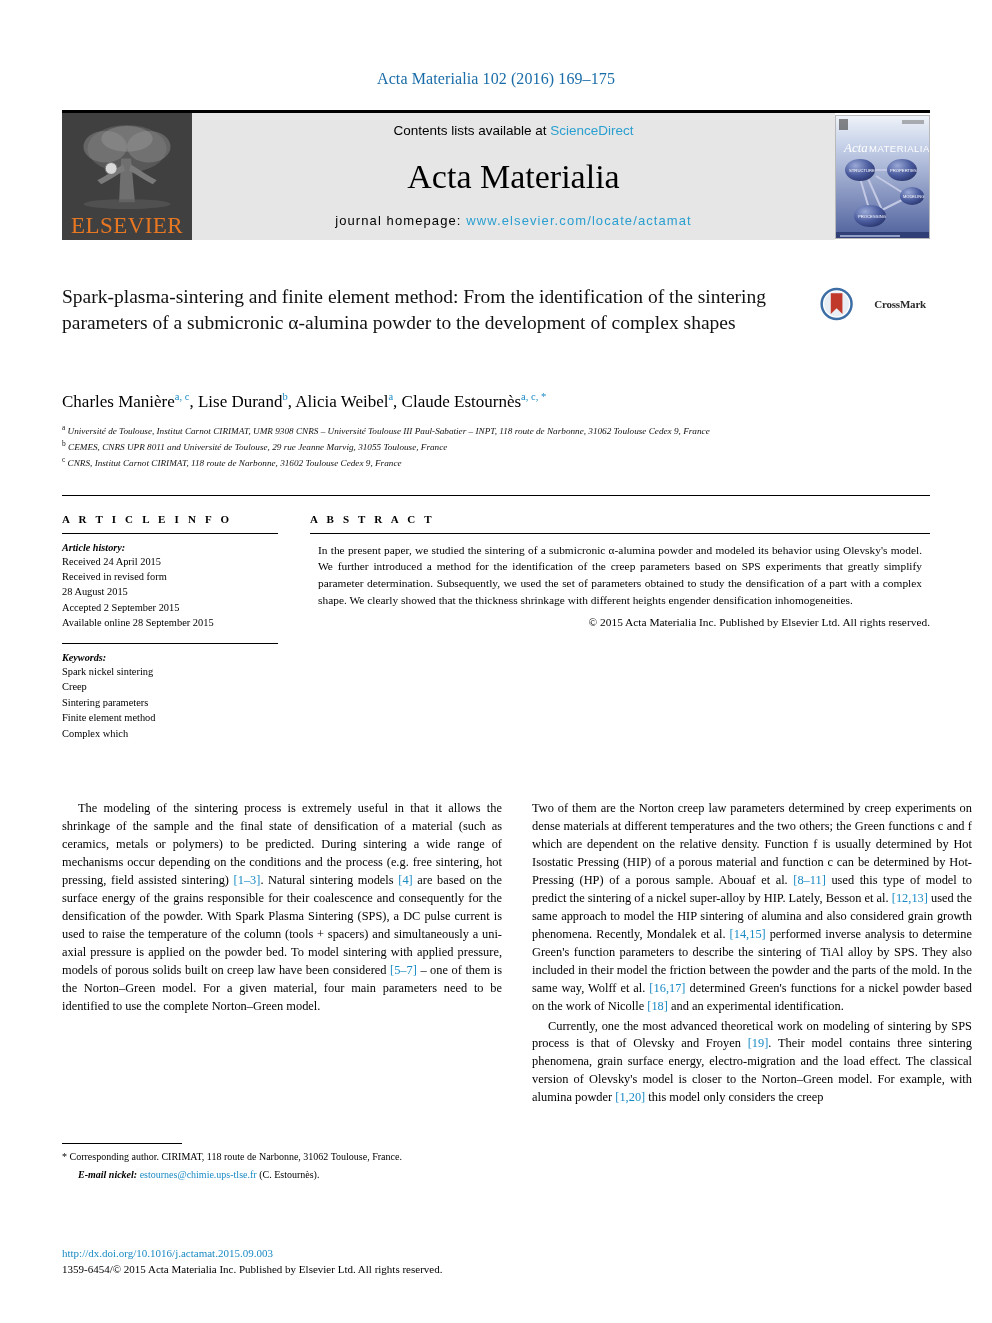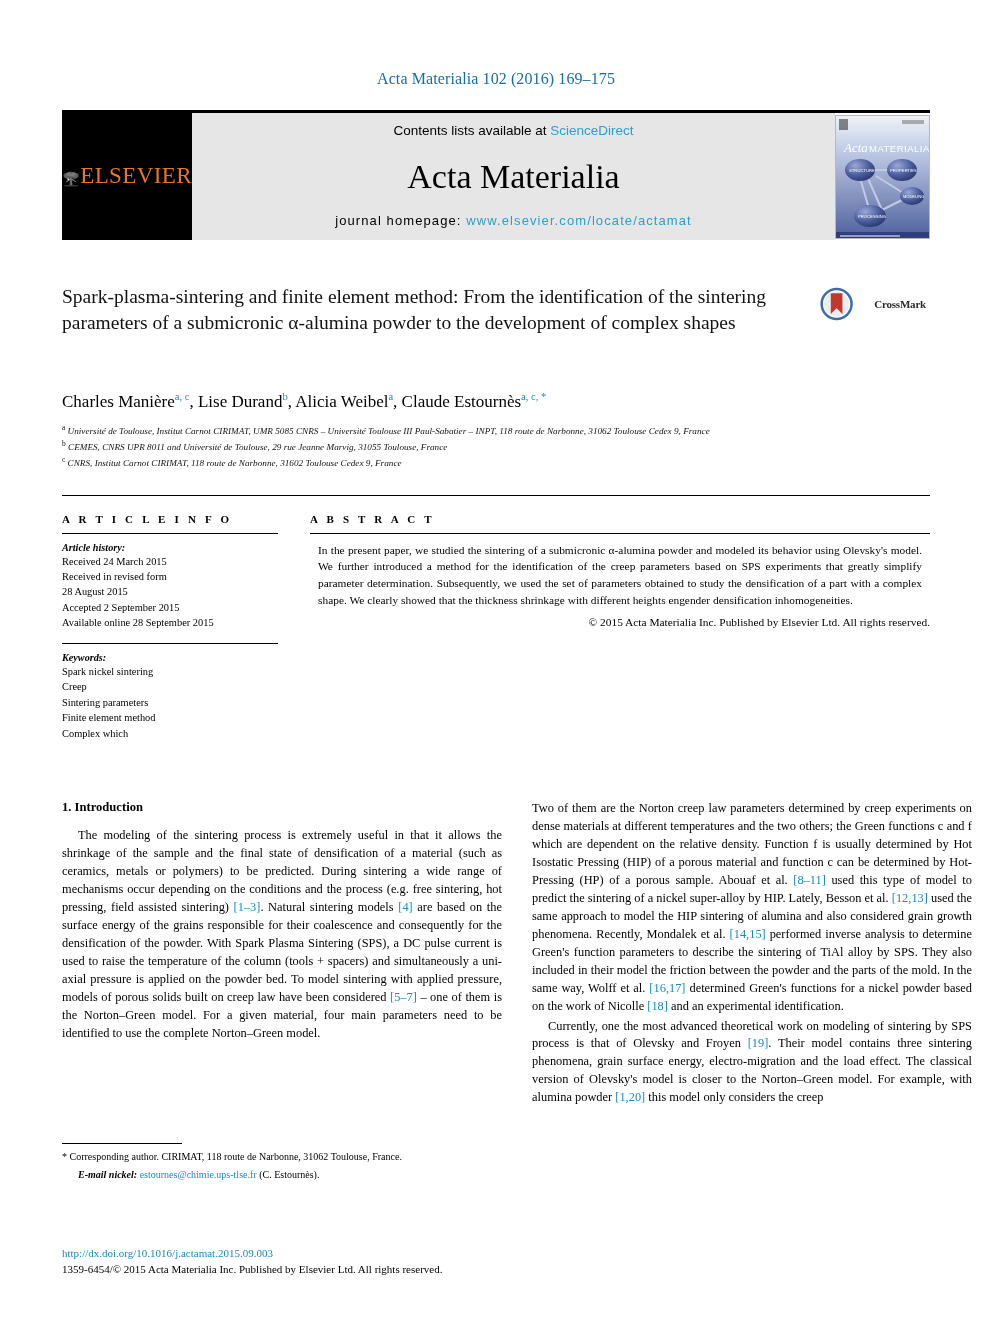--- a/index.html
+++ b/index.html
@@ -40,22 +40,23 @@
     border-top: 3px solid #000;
     position: relative;
     height: 130px;
     display: flex;
     align-items: stretch;
   }
   .elsevier-block {
     width: 130px;
     flex: 0 0 130px;
     position: relative;
-    background: #000000;
-    display: flex;
+    background: #404040;
+    display: flex;
+    flex-direction: column;
     justify-content: flex-end;
     align-items: center;
     padding-bottom: 2px;
   }
   .elsevier-tree {
     width: 104px;
     height: 96px;
     margin-top: 6px;
   }
   .elsevier-word {
@@ -401,32 +402,32 @@
       </svg>
       <span class="crossmark-word">CrossMark</span>
     </div>
   </div>
 
   <div class="authors">
     <span>Charles Manière</span><sup>a, c</sup><span>, </span><span>Lise Durand</span><sup>b</sup><span>, </span><span>Alicia Weibel</span><sup>a</sup><span>, </span><span>Claude Estournès</span><sup>a, c, *</sup>
   </div>
 
   <div class="affiliations">
-    <div><span class="lbl">a</span> <span>Université de Toulouse, Institut Carnot CIRIMAT, UMR 5085 CNRS – Université Toulouse III Paul-Sabatier – INPT, 118 route de Narbonne, 31062 Toulouse Cedex 9, France</span></div>
+    <div><span class="lbl">a</span> <span>Université de Toulouse, Institut Carnot CIRIMAT, UMR 9308 CNRS – Université Toulouse III Paul-Sabatier – INPT, 118 route de Narbonne, 31062 Toulouse Cedex 9, France</span></div>
     <div><span class="lbl">b</span> <span>CEMES, CNRS UPR 8011 and Université de Toulouse, 29 rue Jeanne Marvig, 31055 Toulouse, France</span></div>
     <div><span class="lbl">c</span> <span>CNRS, Institut Carnot CIRIMAT, 118 route de Narbonne, 31602 Toulouse Cedex 9, France</span></div>
   </div>
 
   <div class="info-abstract">
 
     <div class="info-col">
       <div class="section-caps">A R T I C L E  I N F O</div>
       <div class="rule-strong"></div>
       <div class="info-head">Article history:</div>
-      <div class="info-line">Received 24 March 2015</div>
+      <div class="info-line">Received 24 April 2015</div>
       <div class="info-line">Received in revised form</div>
       <div class="info-line">28 August 2015</div>
       <div class="info-line">Accepted 2 September 2015</div>
       <div class="info-line">Available online 28 September 2015</div>
       <div class="rule-thin"></div>
       <div class="info-head">Keywords:</div>
       <div class="kw-line">Spark nickel sintering</div>
       <div class="kw-line">Creep</div>
       <div class="kw-line">Sintering parameters</div>
       <div class="kw-line">Finite element method</div>
@@ -437,21 +438,20 @@
       <div class="section-caps">A B S T R A C T</div>
       <div class="rule-strong"></div>
       <p class="abstract-text">In the present paper, we studied the sintering of a submicronic α-alumina powder and modeled its behavior using Olevsky's model. We further introduced a method for the identification of the creep parameters based on SPS experiments that greatly simplify parameter determination. Subsequently, we used the set of parameters obtained to study the densification of a part with a complex shape. We clearly showed that the thickness shrinkage with different heights engender densification inhomogeneities.</p>
       <div class="copyright-line">© 2015 Acta Materialia Inc. Published by Elsevier Ltd. All rights reserved.</div>
     </div>
   </div>
 
   <div class="body-cols">
 
     <div class="col">
-      <div class="sec-title">1. Introduction</div>
       <p class="para"><span>The modeling of the sintering process is extremely useful in that it allows the shrinkage of the sample and the final state of densification of a material (such as ceramics, metals or polymers) to be predicted. During sintering a wide range of mechanisms occur depending on the conditions and the process (e.g. free sintering, hot pressing, field assisted sintering) </span><span class="ref">[1–3]</span><span>. Natural sintering models </span><span class="ref">[4]</span><span> are based on the surface energy of the grains responsible for their coalescence and consequently for the densification of the powder. With Spark Plasma Sintering (SPS), a DC pulse current is used to raise the temperature of the column (tools + spacers) and simultaneously a uni-axial pressure is applied on the powder bed. To model sintering with applied pressure, models of porous solids built on creep law have been considered </span><span class="ref">[5–7]</span><span> – one of them is the Norton–Green model. For a given material, four main parameters need to be identified to use the complete Norton–Green model.</span></p>
     </div>
 
     <div class="col">
       <p class="para noindent"><span>Two of them are the Norton creep law parameters determined by creep experiments on dense materials at different temperatures and the two others; the Green functions c and f which are dependent on the relative density. Function f is usually determined by Hot Isostatic Pressing (HIP) of a porous material and function c can be determined by Hot-Pressing (HP) of a porous sample. Abouaf et al. </span><span class="ref">[8–11]</span><span> used this type of model to predict the sintering of a nickel super-alloy by HIP. Lately, Besson et al. </span><span class="ref">[12,13]</span><span> used the same approach to model the HIP sintering of alumina and also considered grain growth phenomena. Recently, Mondalek et al. </span><span class="ref">[14,15]</span><span> performed inverse analysis to determine Green's function parameters to describe the sintering of TiAl alloy by SPS. They also included in their model the friction between the powder and the parts of the mold. In the same way, Wolff et al. </span><span class="ref">[16,17]</span><span> determined Green's functions for a nickel powder based on the work of Nicolle </span><span class="ref">[18]</span><span> and an experimental identification.</span></p>
       <p class="para"><span>Currently, one the most advanced theoretical work on modeling of sintering by SPS process is that of Olevsky and Froyen </span><span class="ref">[19]</span><span>. Their model contains three sintering phenomena, grain surface energy, electro-migration and the load effect. The classical version of Olevsky's model is closer to the Norton–Green model. For example, with alumina powder </span><span class="ref">[1,20]</span><span> this model only considers the creep</span></p>
     </div>
   </div>
 
   <div class="footnote">

